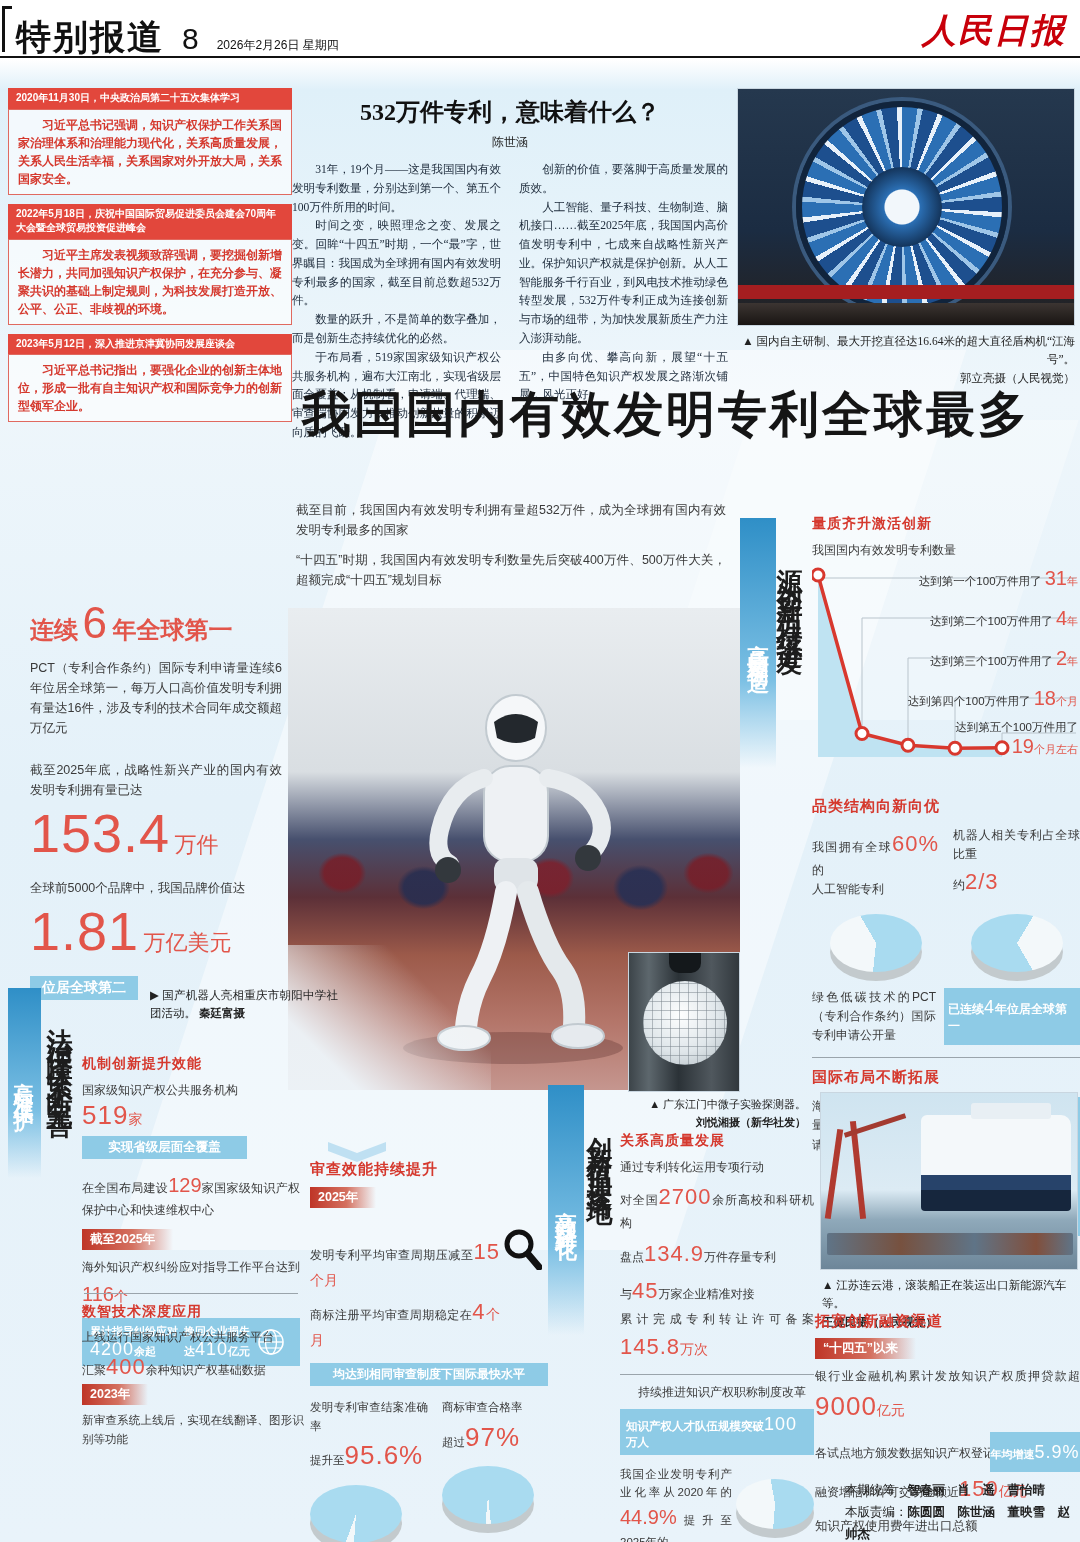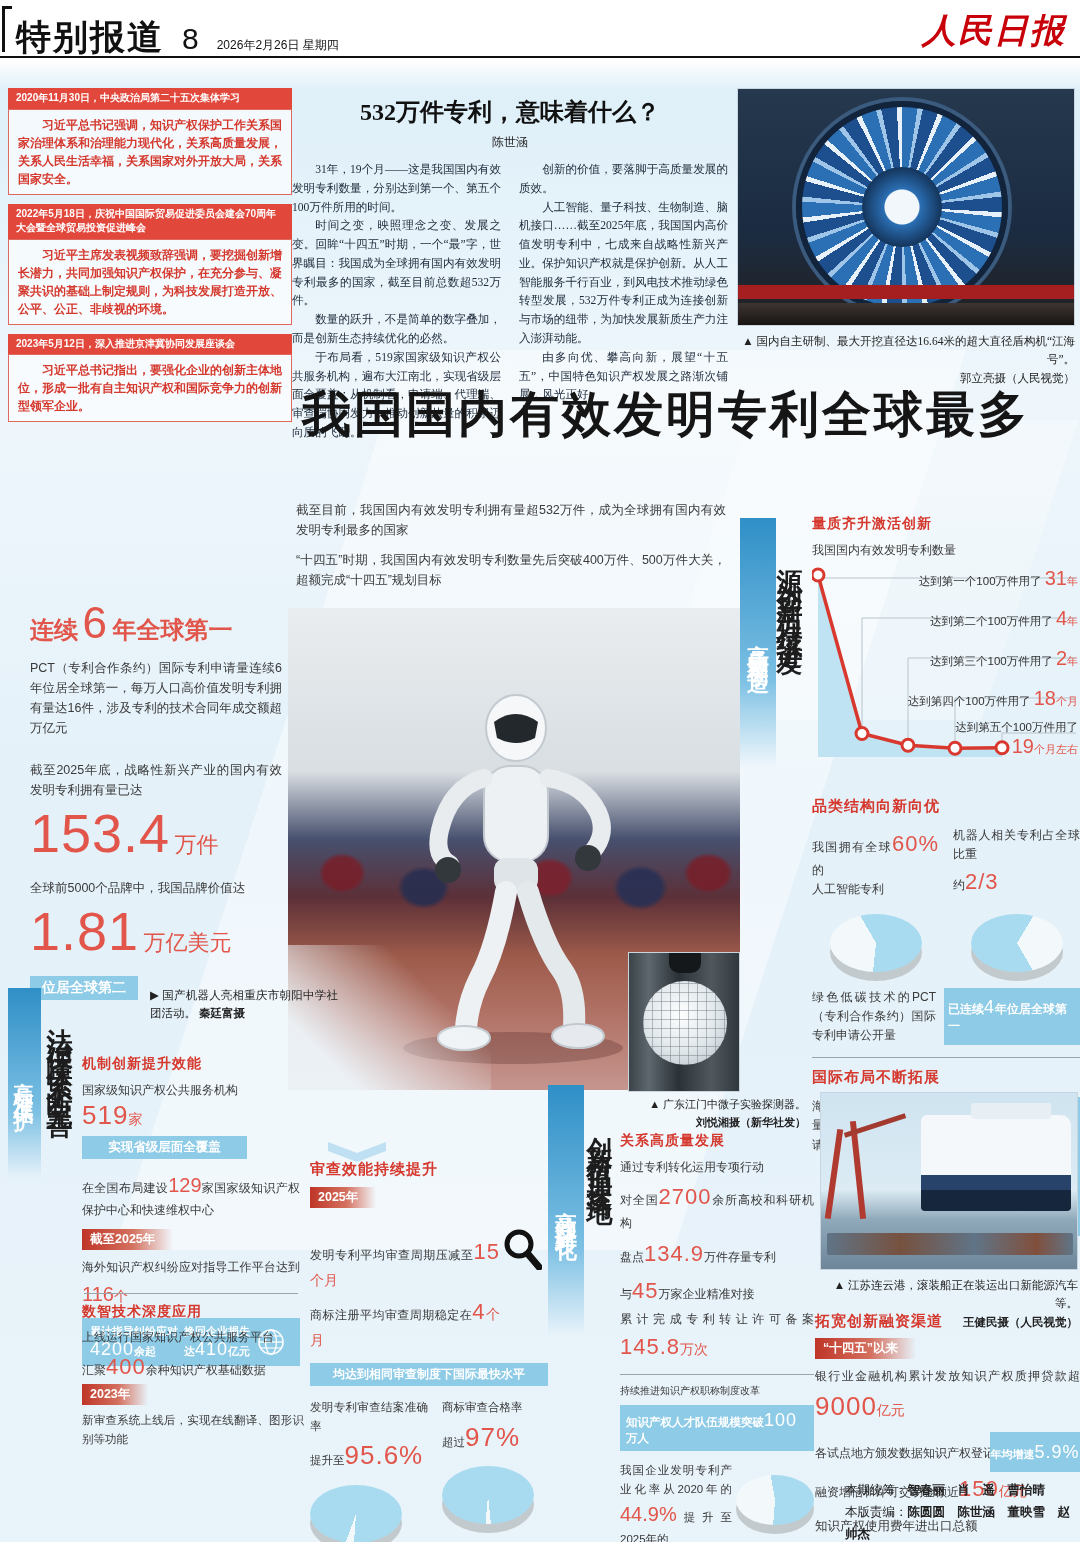--- a/index.html
+++ b/index.html
@@ -274,21 +274,21 @@
 
   <div class="abs photo" style="left:820px; top:1092px; width:258px; height:178px; background:linear-gradient(180deg,#cfe4f0 0%,#dcebf4 55%,#8fa9ba 72%,#6d8699 100%); border:1px solid #c9d6e0;">
     <rect>
     <div class="abs" style="right:6px; top:22px; width:150px; height:96px; background:linear-gradient(180deg,#f4f8fa 0 62%,#27436a 62% 78%,#16263d 78% 100%); border-radius:6px 10px 4px 4px;"></div>
     <div class="abs" style="right:26px; top:10px; width:80px; height:16px; background:#e8eff4; border-radius:3px;"></div>
     <div class="abs" style="left:10px; top:36px; width:6px; height:90px; background:#b03a30; transform:rotate(8deg);"></div>
     <div class="abs" style="left:34px; top:28px; width:6px; height:98px; background:#b03a30; transform:rotate(-6deg);"></div>
     <div class="abs" style="left:22px; top:30px; width:64px; height:5px; background:#a33a30; transform:rotate(-18deg);"></div>
     <div class="abs" style="left:6px; bottom:14px; width:246px; height:22px; background:linear-gradient(90deg,#5f7487 0,#77513f 30%,#5f7487 60%,#814f3c 85%,#5f7487 100%); border-radius:2px;"></div>
   </rect></div>
-  <div class="abs caption" style="left:822px; top:1276px; width:256px; text-align:right;">
+  <div class="abs caption" style="left:822px; top:1276px; width:256px; text-align:left;">
     <span>▲ 江苏连云港，滚装船正在装运出口新能源汽车等。</span><br>
     <b>王健民摄（人民视觉）</b>
   </div>
 
   <div class="abs" style="left:815px; top:1312px; width:265px;">
     <div class="red-h">拓宽创新融资渠道</div>
     <div class="badge-red" style="margin-top:7px;">“十四五”以来</div>
     <div class="txt" style="margin-top:8px; font-size:12px;">
       <span>银行业金融机构累计发放知识产权质押贷款超</span><span class="num n26 thin">9000</span><span class="num n14">亿元</span>
     </div>
@@ -414,21 +414,21 @@
   </div>
 
   <div class="abs" style="left:620px; top:1132px; width:194px;">
     <div class="red-h" style="font-size:14px;">关系高质量发展</div>
     <div class="txt" style="margin-top:8px; font-size:12px;">通过专利转化运用专项行动</div>
     <div class="txt" style="margin-top:2px; font-size:12px;"><span>对全国</span><span class="num n22 thin">2700</span><span>余所高校和科研机构</span></div>
     <div class="txt" style="margin-top:2px; font-size:12px;"><span>盘点</span><span class="num n22 thin">134.9</span><span>万件存量专利</span></div>
     <div class="txt" style="margin-top:2px; font-size:12px;"><span>与</span><span class="num n22 thin">45</span><span>万家企业精准对接</span></div>
     <div class="txt" style="margin-top:2px; font-size:12px;"><span>累计完成专利转让许可备案</span><span class="num n22 thin">145.8</span><span class="num n14">万次</span></div>
     <div class="divider" style="margin-top:10px;"></div>
-    <div class="txt" style="margin-top:8px; font-size:10px;">持续推进知识产权职称制度改革</div>
+    <div class="txt" style="margin-top:8px; font-size:12px;margin-left:18px;">持续推进知识产权职称制度改革</div>
     <div class="box-blue" style="margin-top:6px; font-size:11.5px; font-weight:bold; padding:5px 6px;">
       <span>知识产权人才队伍规模突破</span><span class="n18 thin">100</span><span>万人</span>
     </div>
     <div style="display:flex; margin-top:10px; gap:4px;">
       <div class="txt" style="width:112px; font-size:11.5px;">
         <span>我国企业发明专利产业化率从2020年的</span><span class="num n20">44.9%</span><span>提升至2025年的</span><br>
         
       </div>
       <div class="pie3d" style="width:78px; height:50px; margin-top:14px;">
         <div class="pie-base"></div>

